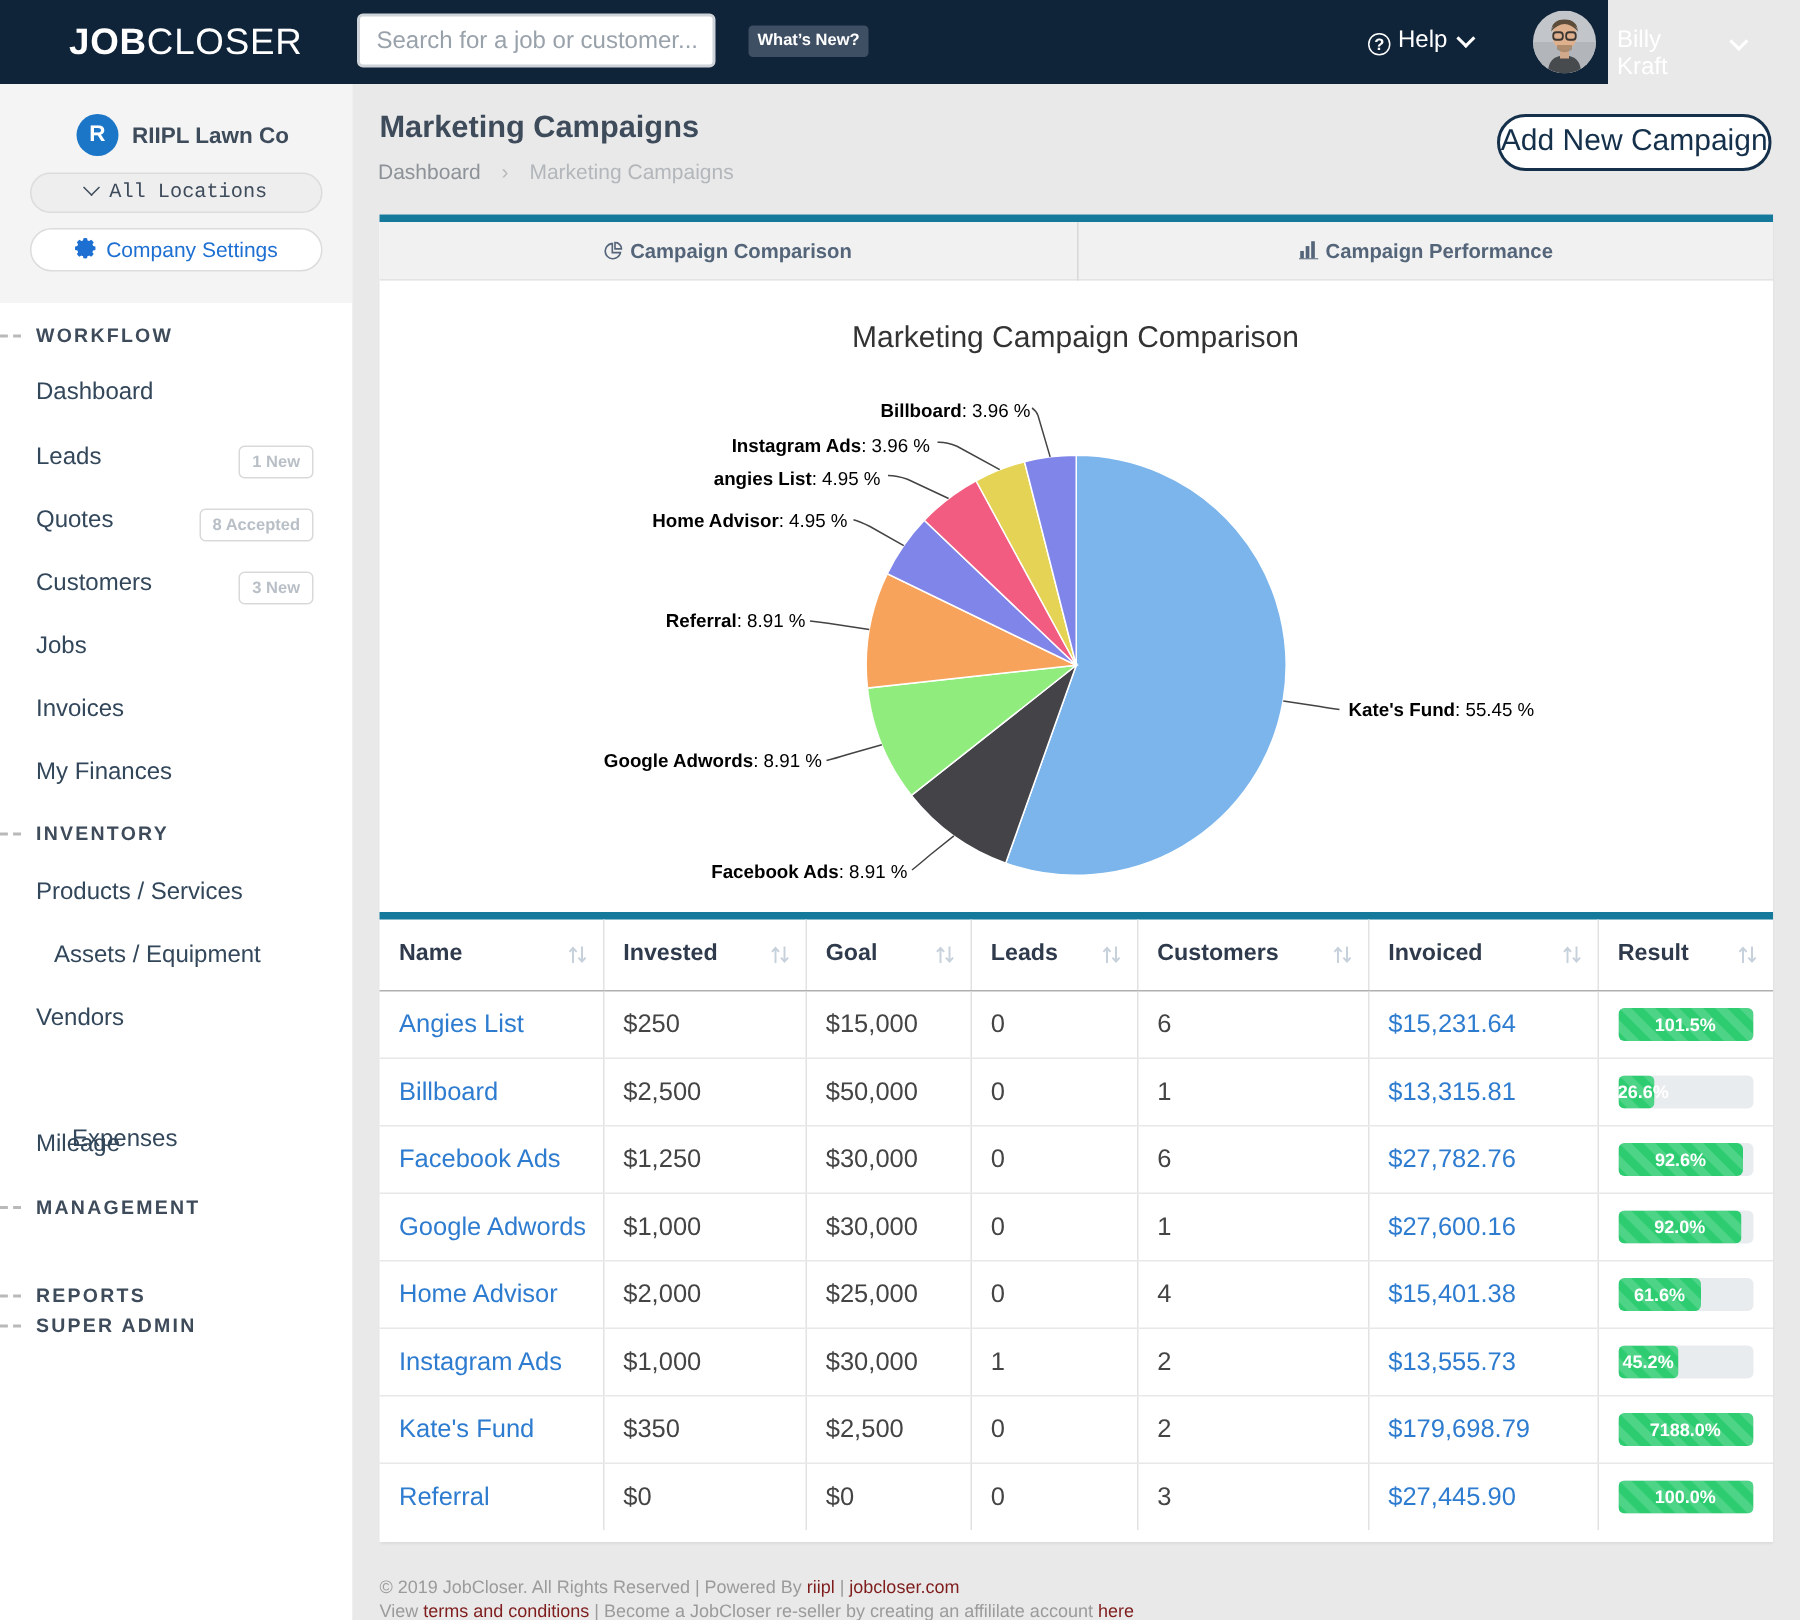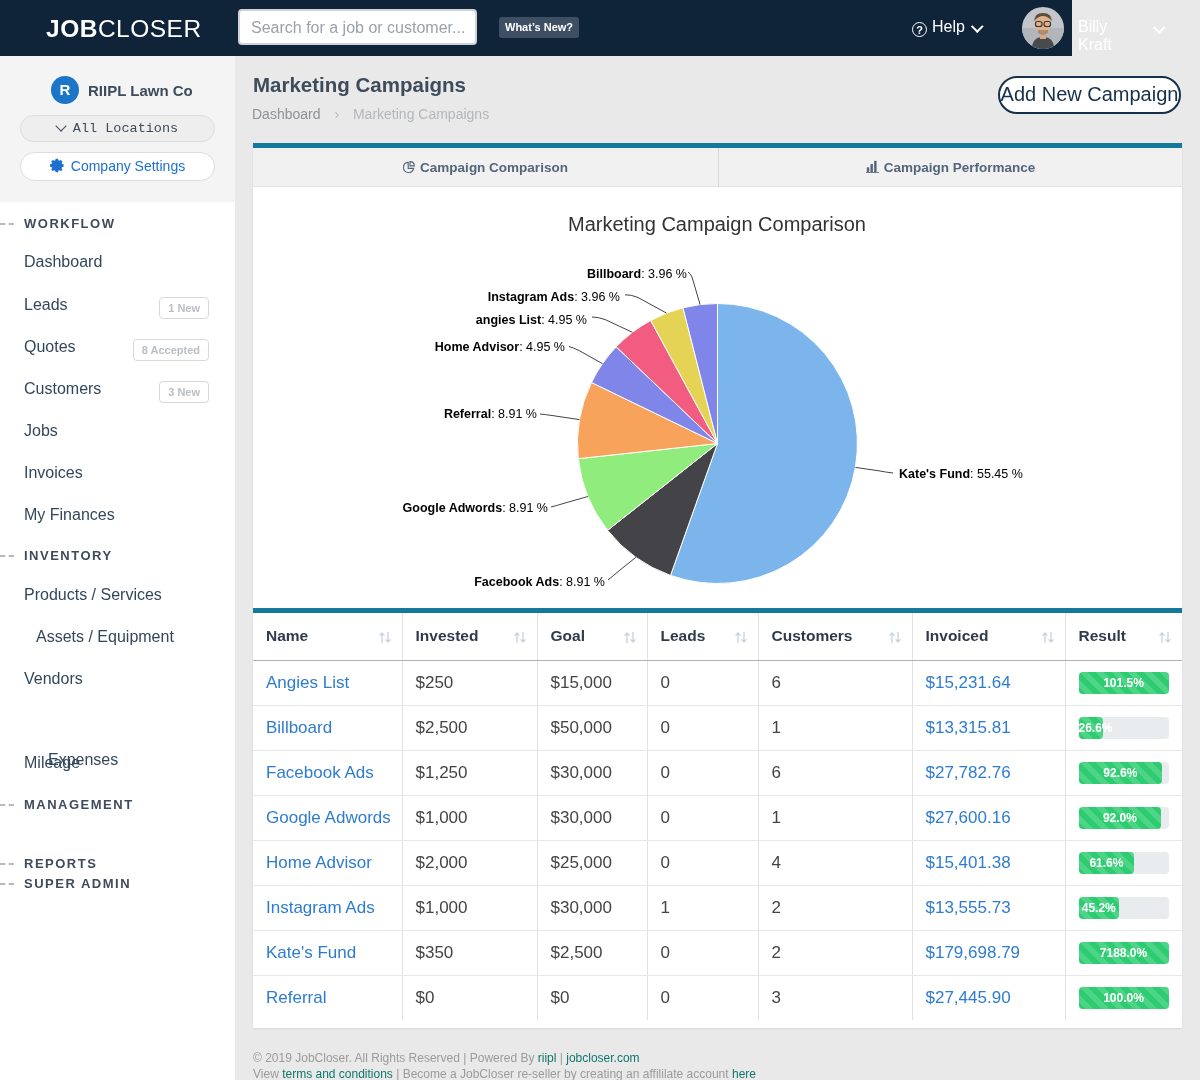--- a/index.html
+++ b/index.html
@@ -47,21 +47,21 @@
 table.grid { border-collapse:collapse; width:929px; table-layout:fixed; }
 table.grid th { height:47px; text-align:left; vertical-align:middle; font-size:15.5px; color:#2f3b4c; border-right:1px solid #e2e2e2; border-bottom:1px solid #b0b0b0; padding-left:13px; position:relative; }
 table.grid td { height:45px; font-size:17px; color:#444; border-right:1px solid #e2e2e2; border-bottom:1px solid #e8e8e8; padding-left:13px; }
 table.grid th:last-child, table.grid td:last-child { border-right:none; }
 table.grid tr:last-child td { border-bottom:none; }
 .sorticons { position:absolute; right:10px; top:17px; width:14px; height:13px; }
 a.lnk { color:#2e7cd0; text-decoration:none; }
 .progress { width:90px; height:22px; background:#e9ecef; border-radius:4px; position:relative; }
 .pbar { position:absolute; left:0; top:0; bottom:0; border-radius:4px; background-color:#2ecc71; background-image:linear-gradient(45deg,rgba(255,255,255,0.15) 25%,transparent 25%,transparent 50%,rgba(255,255,255,0.15) 50%,rgba(255,255,255,0.15) 75%,transparent 75%,transparent); background-size:16px 16px; color:#fff; font-size:12px; font-weight:700; text-align:center; line-height:22px; white-space:nowrap; }
 .foot { position:absolute; left:18px; top:995px; font-size:12px; color:#9b9b9b; line-height:15.5px; }
-.foot a { color:#0f766e; text-decoration:none; }
+.foot a { color:#7f1d1d; text-decoration:none; }
 </style>
 </head>
 <body>
 <div class="topbar">
   <div class="logo"><b>JOB</b><span>CLOSER</span></div>
   <div class="search">
       <span>Search for a job or customer...</span>
     </div>
   <div class="whatsnew">What’s New?</div>
   <div class="helpwrap"><span class="qcirc">?</span><span style="margin-left:5px;">Help</span><span class="chev" style="margin-left:8px;"></span></div>

